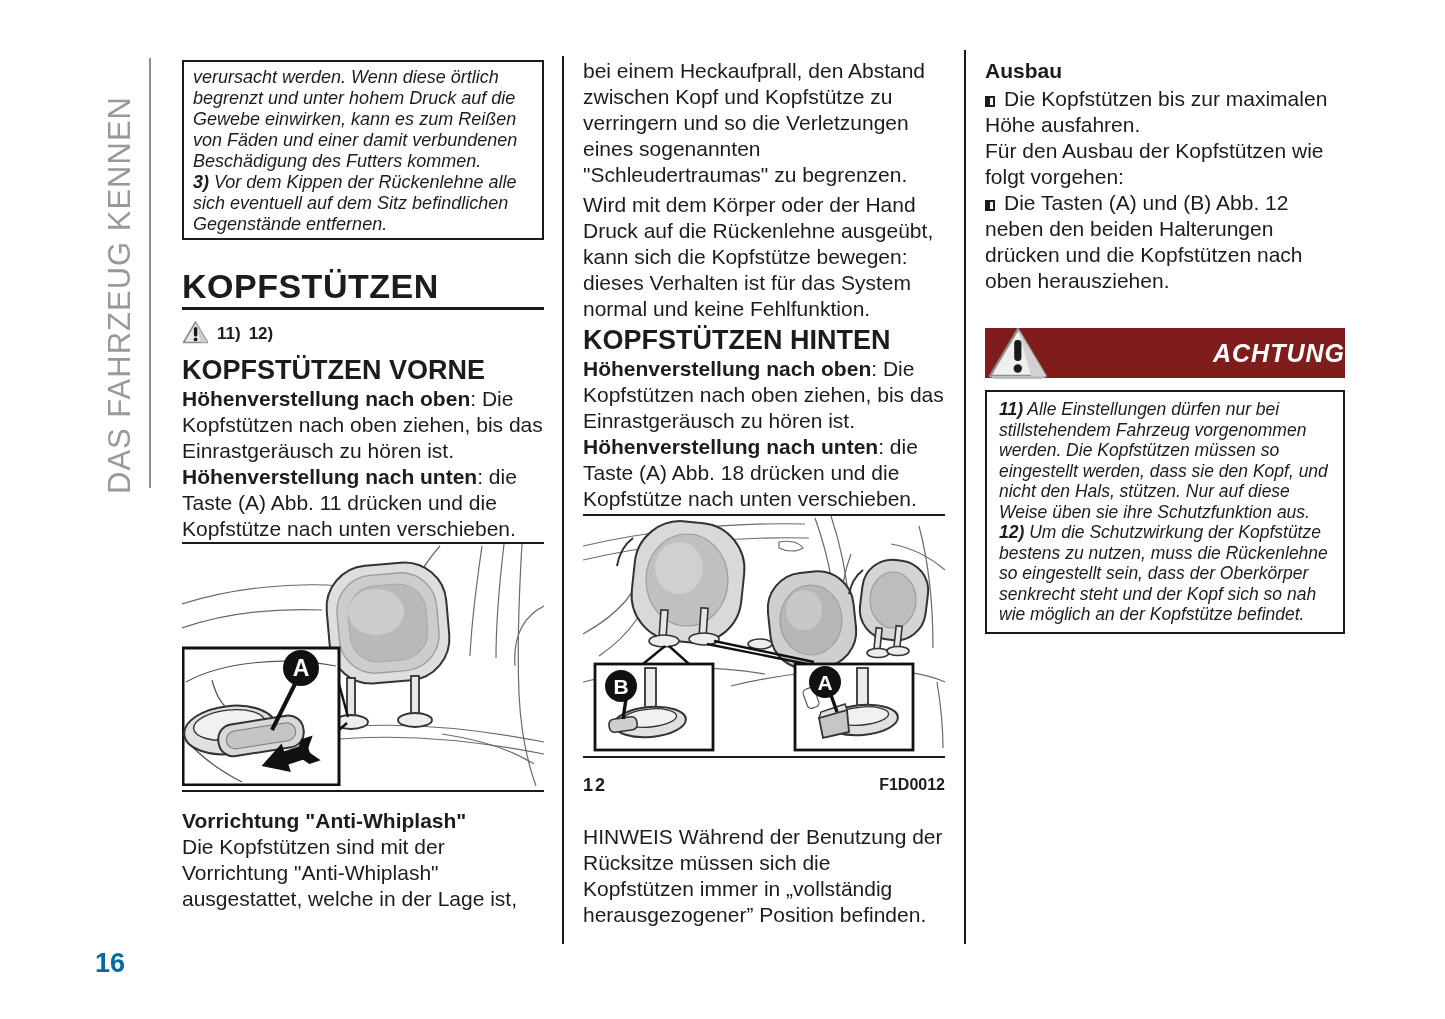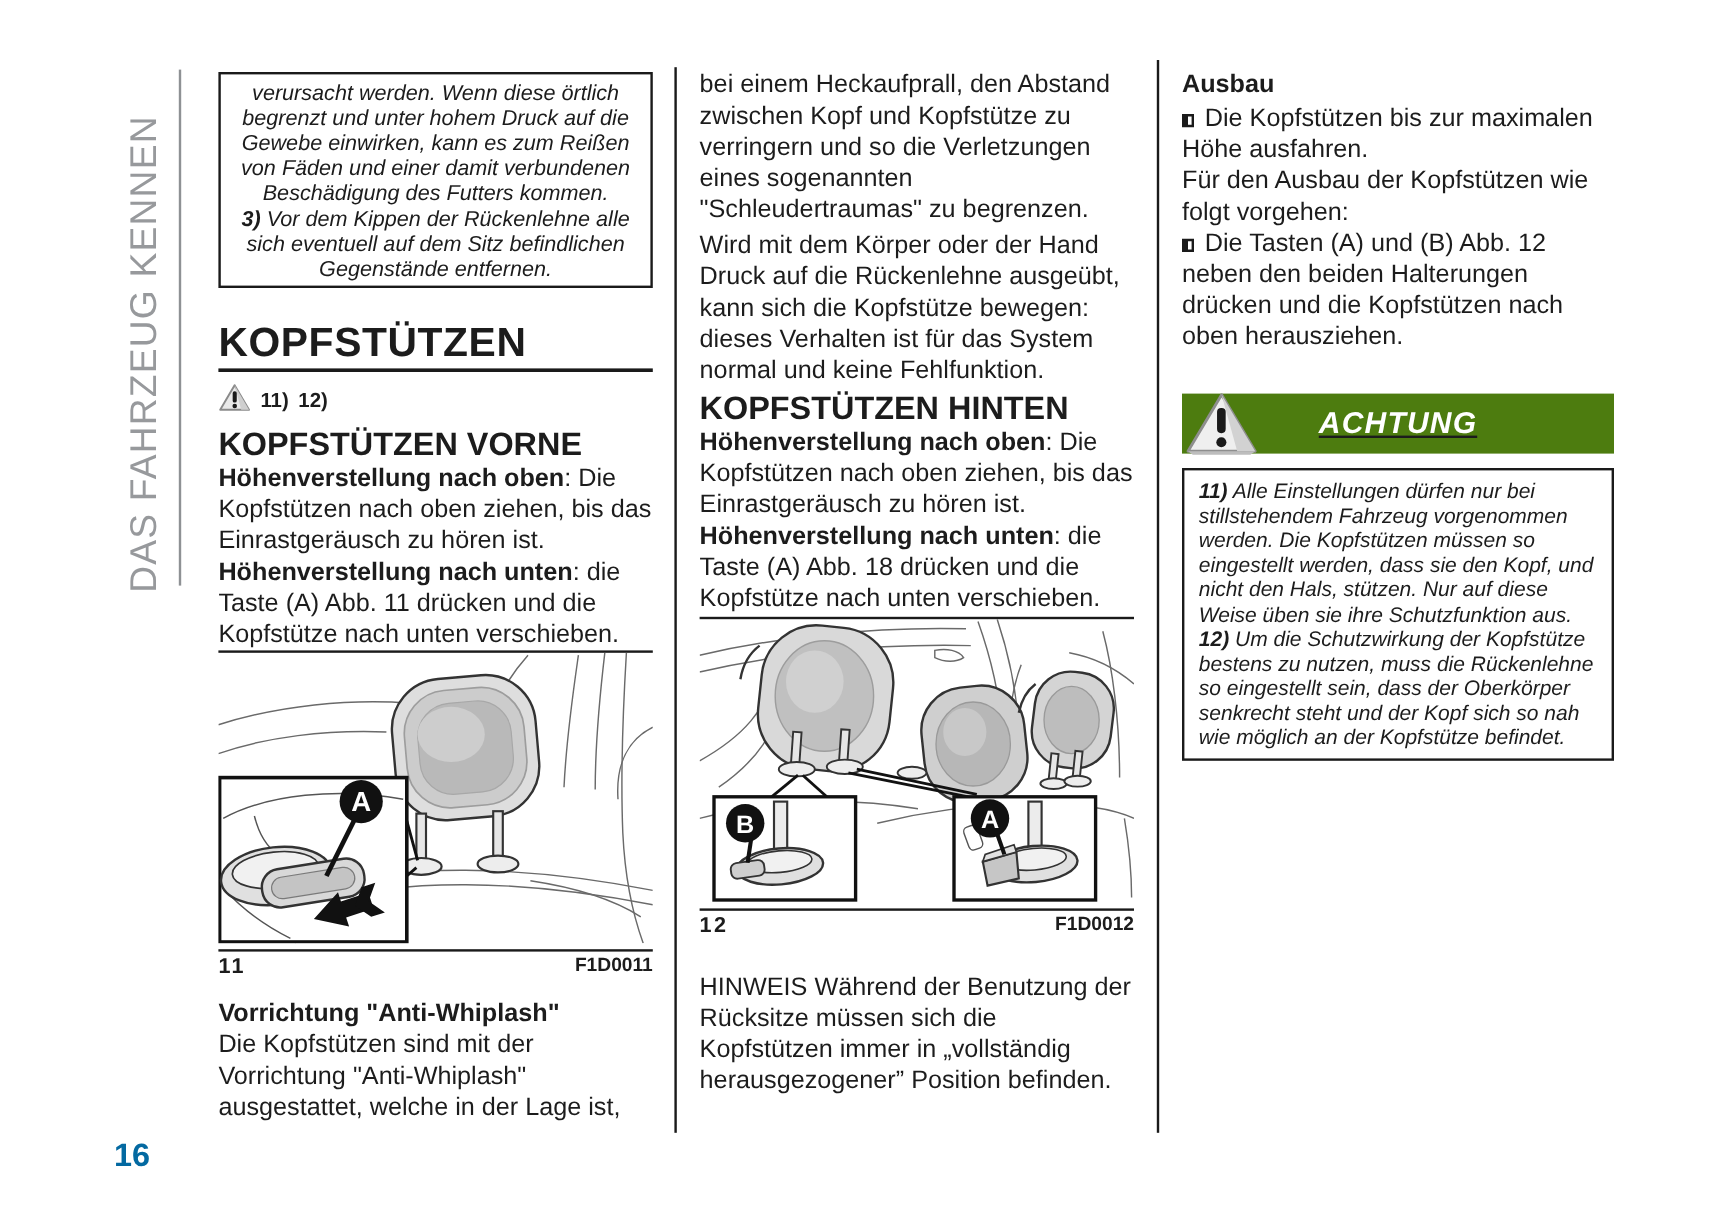--- a/index.html
+++ b/index.html
@@ -24,45 +24,44 @@
   .divider{width:2px;background:#1a1a1a;}
   .div1{left:562px;top:56px;height:888px;}
   .div2{left:964px;top:50px;height:894px;}
   
   .body-text{font-size:21px;line-height:26px;margin:0;}
   .lead{font-weight:bold;text-align:center;}
   .note-box{
     box-sizing:border-box;height:180px;border:2px solid #1a1a1a;
     padding:5px 9px;font-style:italic;font-size:18px;line-height:21px;
     margin:2px 0 28px 0;
-    text-align:center;
   }
   .note-box p{margin:0;}
   .noteref{font-weight:bold;}
   .h-main{font-size:34px;line-height:36px;font-weight:bold;margin:0;letter-spacing:0.5px;}
   .h-rule{height:3px;background:#1a1a1a;margin-top:3px;}
   .refs-row{margin-top:10px;height:28px;display:flex;align-items:center;gap:8px;}
   .refs-row .ref{font-weight:bold;font-size:17px;}
   .h-sub{font-size:27px;line-height:28px;font-weight:bold;margin:8px 0 2px 0;}
   .h-small{font-size:21px;line-height:26px;font-weight:bold;margin:16px 0 0 0;}
   .figure{margin-top:0;}
   .fig-rule{height:2px;background:#1a1a1a;}
-  .fig-captions{display:flex;justify-content:space-between;align-items:center;height:22px;margin-top:1px;}
+  .fig-captions{display:flex;justify-content:space-between;align-items:center;height:22px;margin-top:16px;}
   .fig-num{font-size:18px;font-weight:bold;letter-spacing:2px;}
   .fig-code{font-size:16px;font-weight:bold;}
   
   .bullet{
     display:inline-block;width:10px;height:11px;box-sizing:border-box;
     border:2px solid #1a1a1a;border-left-width:5px;margin-right:9px;
     transform:translateY(1px);
   }
   .bullet-p{text-indent:0;}
   .achtung-banner{
-    position:relative;margin-top:34px;height:50px;background:#4d7c0f;
-    display:flex;align-items:center;justify-content:center;text-decoration:underline;
+    position:relative;margin-top:34px;height:50px;background:#7f1d1d;
+    display:flex;align-items:center;justify-content:flex-end;
   }
   .achtung-banner .tri{position:absolute;left:3px;top:-2px;}
   .achtung-label{
     color:#ffffff;font-weight:bold;font-style:italic;font-size:25px;
     letter-spacing:1px;
   }
   .warn-box{
     box-sizing:border-box;margin-top:12px;border:2px solid #1a1a1a;
     padding:7px 12px;font-style:italic;font-size:17.5px;line-height:20.5px;
   }
@@ -166,24 +165,20 @@
       <circle cx="119" cy="124" r="18" fill="#111"></circle>
       <text x="119" y="132" text-anchor="middle" font-size="23" font-weight="bold" fill="#ffffff">A</text>
       <path d="M113,140 L90,186" stroke="#111" stroke-width="4"></path>
 
       <g transform="rotate(-18 110 212)" fill="#111">
         <polygon points="78,212 104,197 104,205 128,205 128,219 104,219 104,227"></polygon>
         <polygon points="124,199 136,199 126,212 136,225 124,225 114,212"></polygon>
       </g>
     </svg>
     <div class="fig-rule"></div>
-    <div class="fig-captions">
-      <span class="fig-num">11</span>
-      <span class="fig-code">F1D0011</span>
-    </div>
   </div>
 
   <h3 class="h-small">Vorrichtung "Anti-Whiplash"</h3>
   <p class="body-text">Die Kopfstützen sind mit der Vorrichtung "Anti-Whiplash" ausgestattet, welche in der Lage ist,</p>
 </div>
 
 <div class="col col2">
   <p class="body-text">bei einem Heckaufprall, den Abstand zwischen Kopf und Kopfstütze zu verringern und so die Verletzungen eines sogenannten "Schleudertraumas" zu begrenzen.</p>
   <p class="body-text" style="margin-top:4px;">Wird mit dem Körper oder der Hand Druck auf die Rückenlehne ausgeübt, kann sich die Kopfstütze bewegen: dieses Verhalten ist für das System normal und keine Fehlfunktion.</p>
 

